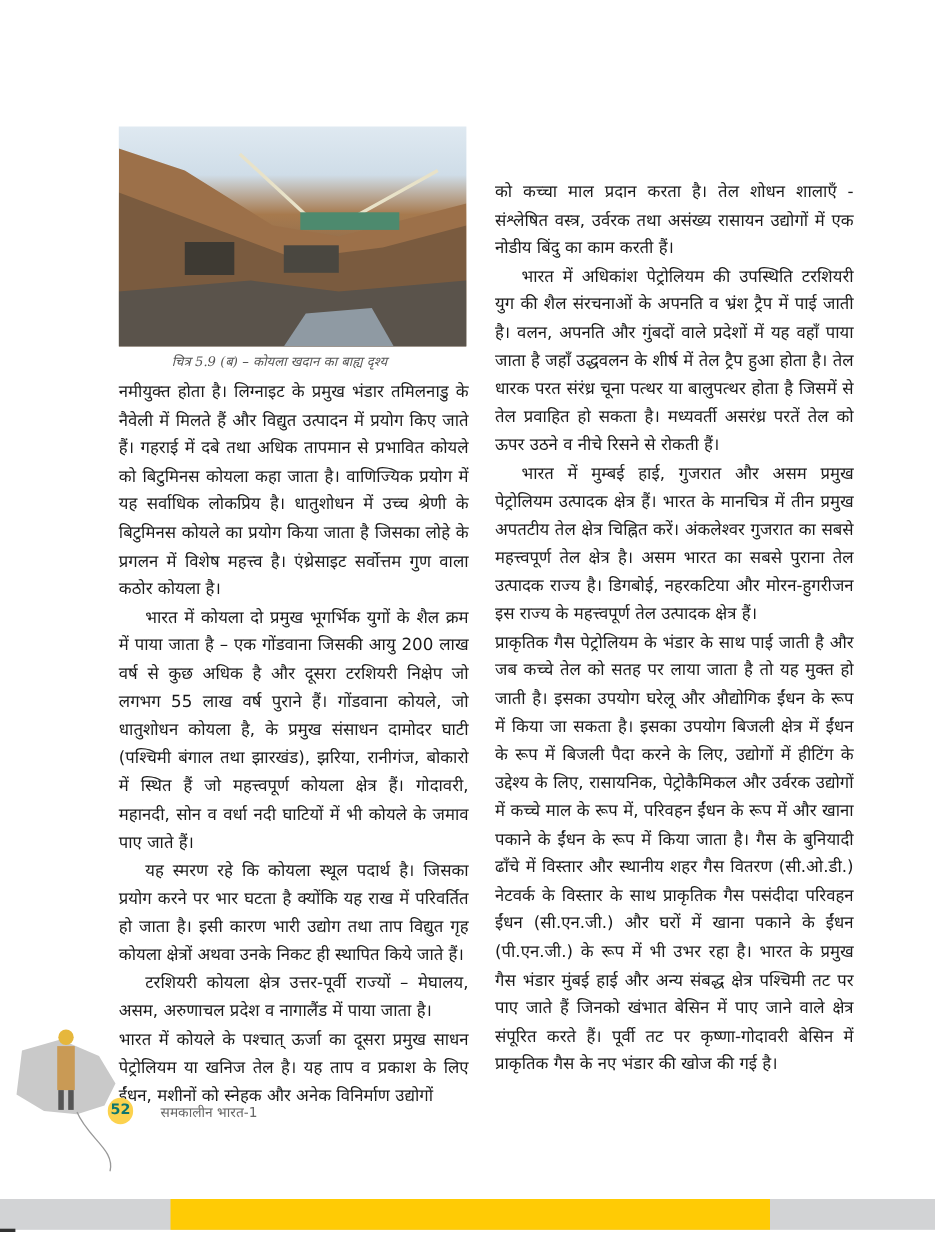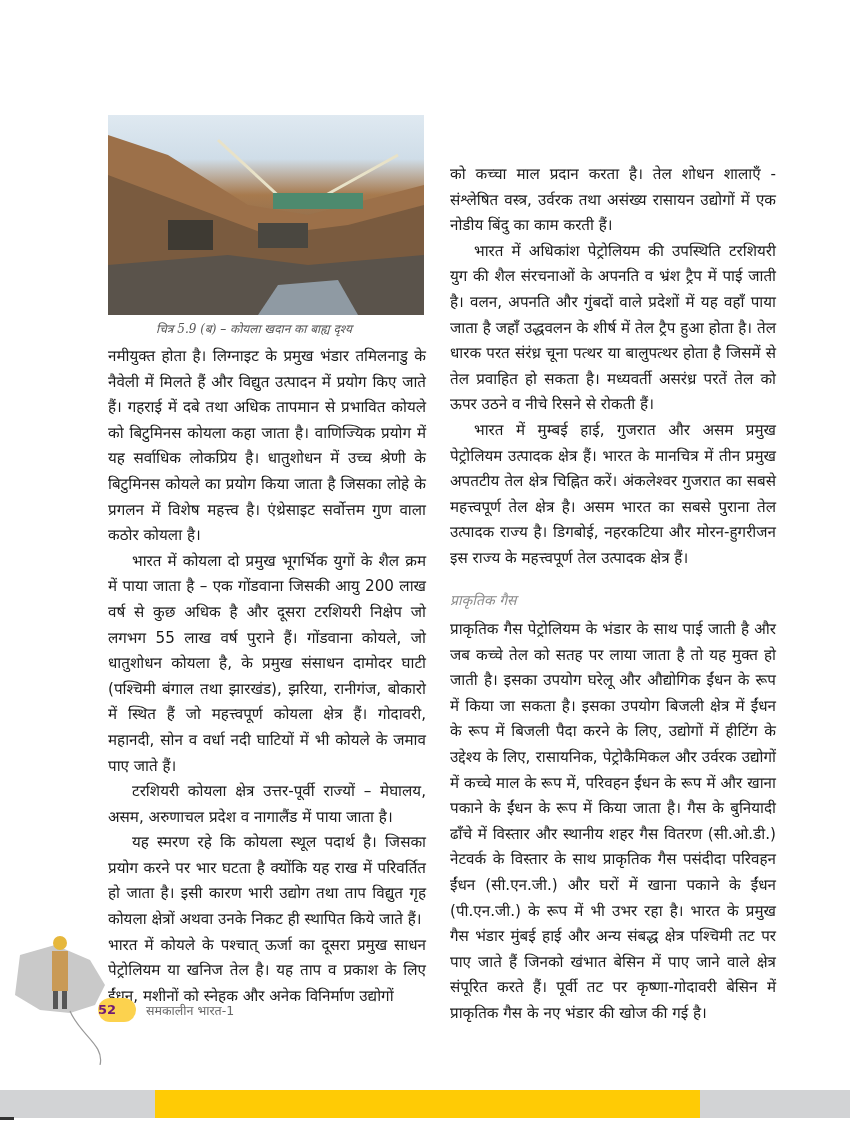--- a/index.html
+++ b/index.html
@@ -17,22 +17,22 @@
     position: absolute; left: 108px; top: 115px; width: 316px; height: 200px; overflow: hidden;
     background: linear-gradient(180deg, #dfe9f1 0%, #cfdde8 22%, #a77a4e 40%, #8a6a4c 60%, #5d554c 80%, #6b6b66 100%);
   }
   .caption {
     position: absolute; left: 96px; top: 320px; width: 316px; text-align: center;
     font-family: "DejaVu Serif", serif; font-style: italic; font-size: 12px; color: #555;
   }
   .footer-bar-gray { position: absolute; left: 0; top: 1090px; width: 850px; height: 28px; background: #d2d3d5; }
   .footer-bar-yellow { position: absolute; left: 155px; top: 1090px; width: 545px; height: 28px; background: #ffcb05; }
   .page-num {
-    position: absolute; left: 98px; top: 998px; width: 38px; height: 24px; border-radius: 12px;
-    background: #fcd24e; font-weight: bold; font-size: 13px; color: #701a75; text-align: left; line-height: 24px;
+    position: absolute; left: 98px; top: 998px; width: 23px; height: 24px; border-radius: 12px;
+    background: #fcd24e; font-weight: bold; font-size: 13px; color: #0f766e; text-align: center; line-height: 24px;
   }
   .book-title { position: absolute; left: 146px; top: 1002px; font-size: 12.5px; color: #666; }
   .illus { position: absolute; left: 10px; top: 925px; width: 100px; height: 140px; }
   .corner-mark { position: absolute; left: 0; top: 1117px; width: 14px; height: 3px; background: #333; }
 </style>
 </head>
 <body>
 
 <div class="photo">
   <svg width="316" height="200" viewBox="0 0 316 200">
@@ -45,30 +45,29 @@
     <rect x="165" y="78" width="90" height="16" fill="#4d8a6e"></rect>
     <rect x="60" y="105" width="45" height="30" fill="#3e3a33"></rect>
     <rect x="150" y="108" width="50" height="25" fill="#4a4740"></rect>
   </svg>
 </div>
 <div class="caption">चित्र 5.9 (ब) –  कोयला खदान का बाह्य दृश्य</div>
 
 <div id="left-col" class="col">
   <p>नमीयुक्त होता है। लिग्नाइट के प्रमुख भंडार तमिलनाडु के नैवेली में मिलते हैं और विद्युत उत्पादन में प्रयोग किए जाते हैं। गहराई में दबे तथा अधिक तापमान से प्रभावित कोयले को बिटुमिनस कोयला कहा जाता है। वाणिज्यिक प्रयोग में यह सर्वाधिक लोकप्रिय है। धातुशोधन में उच्च श्रेणी के बिटुमिनस कोयले का प्रयोग किया जाता है जिसका लोहे के प्रगलन में विशेष महत्त्व है। एंथ्रेसाइट सर्वोत्तम गुण वाला कठोर कोयला है।</p>
   <p class="indent">भारत में कोयला दो प्रमुख भूगर्भिक युगों के शैल क्रम में पाया जाता है – एक गोंडवाना जिसकी आयु 200 लाख वर्ष से कुछ अधिक है और दूसरा टरशियरी निक्षेप जो लगभग 55 लाख वर्ष पुराने हैं। गोंडवाना कोयले, जो धातुशोधन कोयला है, के प्रमुख संसाधन दामोदर घाटी (पश्चिमी बंगाल तथा झारखंड), झरिया, रानीगंज, बोकारो में स्थित हैं जो महत्त्वपूर्ण कोयला क्षेत्र हैं। गोदावरी, महानदी, सोन व वर्धा नदी घाटियों में भी कोयले के जमाव पाए जाते हैं।</p>
+  <p class="indent">यह स्मरण रहे कि कोयला स्थूल पदार्थ है। जिसका प्रयोग करने पर भार घटता है क्योंकि यह राख में परिवर्तित हो जाता है। इसी कारण भारी उद्योग तथा ताप विद्युत गृह कोयला क्षेत्रों अथवा उनके निकट ही स्थापित किये जाते हैं।</p>
   <p class="indent">टरशियरी कोयला क्षेत्र उत्तर-पूर्वी राज्यों – मेघालय, असम, अरुणाचल प्रदेश व नागालैंड में पाया जाता है।</p>
-  <p class="indent">यह स्मरण रहे कि कोयला स्थूल पदार्थ है। जिसका प्रयोग करने पर भार घटता है क्योंकि यह राख में परिवर्तित हो जाता है। इसी कारण भारी उद्योग तथा ताप विद्युत गृह कोयला क्षेत्रों अथवा उनके निकट ही स्थापित किये जाते हैं।</p>
   <p>भारत में कोयले के पश्चात् ऊर्जा का दूसरा प्रमुख साधन पेट्रोलियम या खनिज तेल है। यह ताप व प्रकाश के लिए ईंधन, मशीनों को स्नेहक और अनेक विनिर्माण उद्योगों</p>
 </div>
 
 <div id="right-col" class="col">
   <p>को कच्चा माल प्रदान करता है। तेल शोधन शालाएँ - संश्लेषित वस्त्र, उर्वरक तथा असंख्य रासायन उद्योगों में एक नोडीय बिंदु का काम करती हैं।</p>
   <p class="indent">भारत में अधिकांश पेट्रोलियम की उपस्थिति टरशियरी युग की शैल संरचनाओं के अपनति व भ्रंश ट्रैप में पाई जाती है। वलन, अपनति और गुंबदों वाले प्रदेशों में यह वहाँ पाया जाता है जहाँ उद्धवलन के शीर्ष में तेल ट्रैप हुआ होता है। तेल धारक परत संरंध्र चूना पत्थर या बालुपत्थर होता है जिसमें से तेल प्रवाहित हो सकता है। मध्यवर्ती असरंध्र परतें तेल को ऊपर उठने व नीचे रिसने से रोकती हैं।</p>
   <p class="indent">भारत में मुम्बई हाई, गुजरात और असम प्रमुख पेट्रोलियम उत्पादक क्षेत्र हैं। भारत के मानचित्र में तीन प्रमुख अपतटीय तेल क्षेत्र चिह्नित करें। अंकलेश्वर गुजरात का सबसे महत्त्वपूर्ण तेल क्षेत्र है। असम भारत का सबसे पुराना तेल उत्पादक राज्य है। डिगबोई, नहरकटिया और मोरन-हुगरीजन इस राज्य के महत्त्वपूर्ण तेल उत्पादक क्षेत्र हैं।</p>
-  <div class="heading" style="margin-top:16px">प्राकृतिक गैस</div>
   <p>प्राकृतिक गैस पेट्रोलियम के भंडार के साथ पाई जाती है और जब कच्चे तेल को सतह पर लाया जाता है तो यह मुक्त हो जाती है। इसका उपयोग घरेलू और औद्योगिक ईंधन के रूप में किया जा सकता है। इसका उपयोग बिजली क्षेत्र में ईंधन के रूप में बिजली पैदा करने के लिए, उद्योगों में हीटिंग के उद्देश्य के लिए, रासायनिक, पेट्रोकैमिकल और उर्वरक उद्योगों में कच्चे माल के रूप में, परिवहन ईंधन के रूप में और खाना पकाने के ईंधन के रूप में किया जाता है। गैस के बुनियादी ढाँचे में विस्तार और स्थानीय शहर गैस वितरण (सी.ओ.डी.) नेटवर्क के विस्तार के साथ प्राकृतिक गैस पसंदीदा परिवहन ईंधन (सी.एन.जी.) और घरों में खाना पकाने के ईंधन (पी.एन.जी.) के रूप में भी उभर रहा है। भारत के प्रमुख गैस भंडार मुंबई हाई और अन्य संबद्ध क्षेत्र पश्चिमी तट पर पाए जाते हैं जिनको खंभात बेसिन में पाए जाने वाले क्षेत्र संपूरित करते हैं। पूर्वी तट पर कृष्णा-गोदावरी बेसिन में प्राकृतिक गैस के नए भंडार की खोज की गई है।</p>
 </div>
 
 <svg class="illus" viewBox="0 0 100 140">
   <polygon points="10,30 45,20 80,35 95,60 85,80 60,88 30,85 5,70" fill="#c9c9c9"></polygon>
   <circle cx="50" cy="18" r="7" fill="#e6b73c"></circle>
   <rect x="42" y="26" width="16" height="40" fill="#c99a55"></rect>
   <rect x="43" y="66" width="5" height="18" fill="#555"></rect>
   <rect x="52" y="66" width="5" height="18" fill="#555"></rect>
   <path d="M60,86 C70,110 95,120 90,140" stroke="#999" fill="none" stroke-width="1.2"></path>

